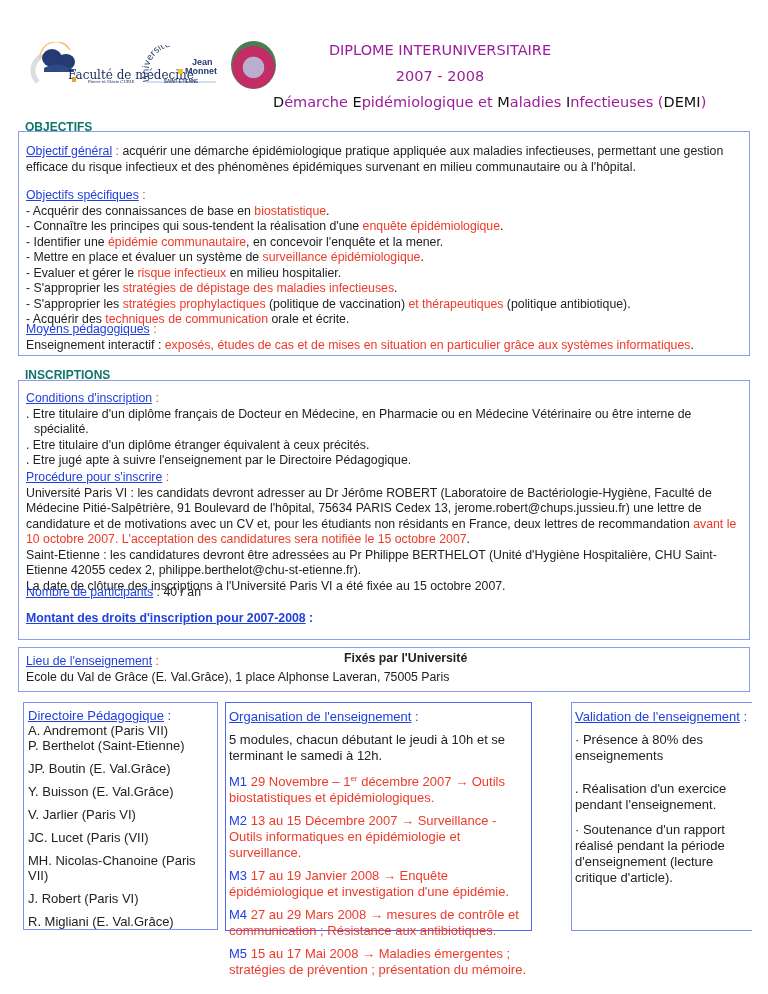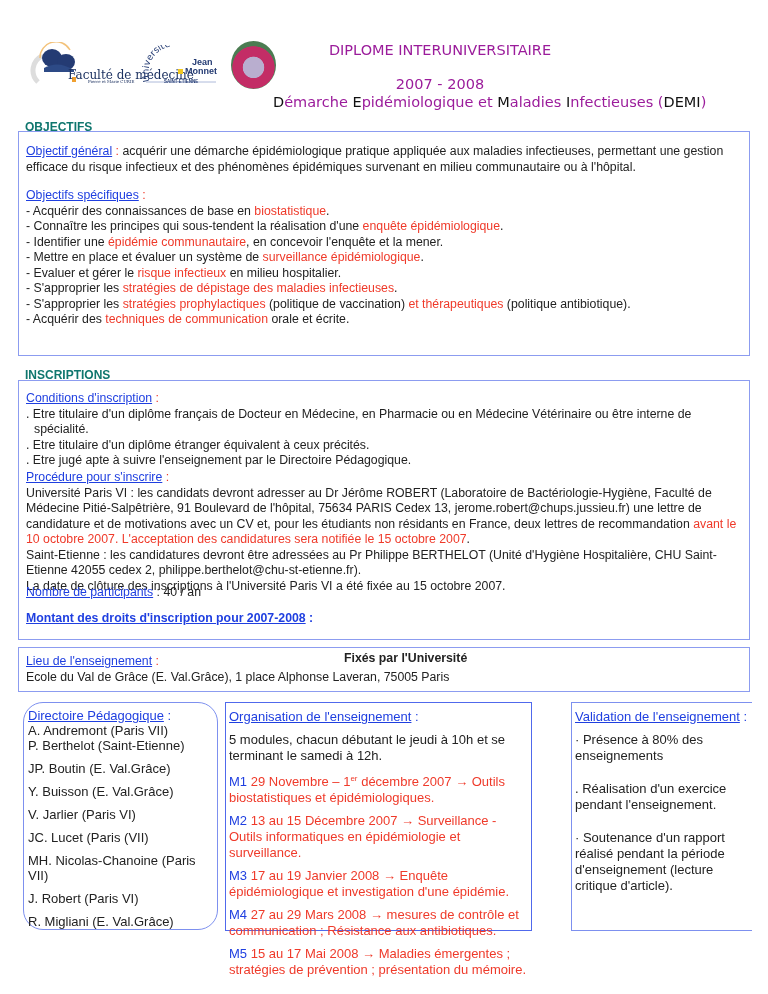--- a/index.html
+++ b/index.html
@@ -52,21 +52,21 @@
   </svg>
   <span class="abs" style="left:50px;top:12px;font-size:9px;font-weight:bold;color:#243b73;">Jean</span>
   <span class="abs" style="left:43px;top:21px;font-size:9px;font-weight:bold;color:#243b73;">Monnet</span>
   <span class="abs" style="left:22px;top:34px;font-size:4.5px;font-weight:bold;color:#243b73;">SAINT-ETIENNE</span>
 </div>
 
 <div class="abs logo3"></div>
 
 <div class="abs title" style="left:280px;top:42px;">
   <div>DIPLOME INTERUNIVERSITAIRE</div>
-  <div style="margin-top:18px;text-align:center;">2007 - 2008</div>
+  <div style="margin-top:10px;text-align:center;">2007 - 2008</div>
 </div>
 
 <div class="abs subtitle" style="left:256px;top:94px;white-space:nowrap;margin-left:17px;" id="subtitle"><b>D</b><span>émarche </span><b>E</b><span>pidémiologique et </span><b>M</b><span>aladies </span><b>I</b><span>nfectieuses (</span><b>DEMI</b><span>)</span></div>
 
 <div class="abs sect" style="left:25px;top:120px;">OBJECTIFS</div>
 
 <div class="box" style="left:18px;top:131px;width:732px;height:225px;">
   <div class="abs sm" style="left:7px;top:12px;width:715px;">
     <span class="lnk">Objectif général</span><span class="red"> : </span><span>acquérir une démarche épidémiologique pratique appliquée aux maladies infectieuses, permettant une gestion efficace du risque infectieux et des phénomènes épidémiques survenant en milieu communautaire ou à l'hôpital.</span>
   </div>
@@ -78,20 +78,24 @@
         <div><span>- Connaître les principes qui sous-tendent la réalisation d'une </span><span class="red">enquête épidémiologique</span><span>.</span></div>
         <div><span>- Identifier une </span><span class="red">épidémie communautaire</span><span>, en concevoir l'enquête et la mener.</span></div>
         <div><span>- Mettre en place et évaluer un système de </span><span class="red">surveillance épidémiologique</span><span>.</span></div>
         <div><span>- Evaluer et gérer le </span><span class="red">risque infectieux</span><span> en milieu hospitalier.</span></div>
         <div><span>- S'approprier les </span><span class="red">stratégies de dépistage des maladies infectieuses</span><span>.</span></div>
         <div><span>- S'approprier les </span><span class="red">stratégies prophylactiques</span><span> (politique de vaccination) </span><span class="red">et thérapeutiques</span><span> (politique antibiotique).</span></div>
         <div><span>- Acquérir des </span><span class="red">techniques de communication</span><span> orale et écrite.</span></div>
       </div>
   </div>
 
+  <div class="abs sm" style="left:7px;top:190px;width:720px;">
+    <div><span class="lnk">Moyens pédagogiques</span><span class="red"> :</span></div>
+    <div><span>Enseignement interactif : </span><span class="red">exposés, études de cas et de mises en situation en particulier grâce aux systèmes informatiques</span><span>.</span></div>
+  </div>
 </div>
 
 <div class="abs sect" style="left:25px;top:368px;">INSCRIPTIONS</div>
 
 <div class="box" style="left:18px;top:380px;width:732px;height:260px;">
   <div class="abs sm" style="left:7px;top:10px;width:718px;">
     <div><span class="lnk">Conditions d'inscription</span><span class="red"> :</span></div>
     <div style="padding-left:8px;text-indent:-8px;">. Etre titulaire d'un diplôme français de Docteur en Médecine, en Pharmacie ou en Médecine Vétérinaire ou être interne de spécialité.</div>
     <div>. Etre titulaire d'un diplôme étranger équivalent à ceux précités.</div>
     <div>. Etre jugé apte à suivre l'enseignement par le Directoire Pédagogique.</div>
@@ -114,21 +118,21 @@
   </div>
 </div>
 
 <div class="box" style="left:18px;top:647px;width:732px;height:45px;">
   <div class="abs sm" style="left:7px;top:6px;width:718px;">
     <div><span class="lnk">Lieu de l'enseignement</span><span class="red"> :</span></div>
     <div>Ecole du Val de Grâce (E. Val.Grâce), 1 place Alphonse Laveran, 75005 Paris</div>
   </div>
 </div>
 
-<div class="box" style="left:23px;top:702px;width:195px;height:228px;border-color:#7d90ef;border-radius:20px;">
+<div class="box" style="left:23px;top:702px;width:195px;height:228px;border-color:#7d90ef;">
   <div class="abs md" style="left:4px;top:6px;width:188px;">
     <div style="line-height:14px;"><span class="lnk">Directoire Pédagogique</span><span class="blue"> :</span></div>
     <div id="directoire-list">
         <div style="margin-top: 0px; line-height: 15px;">A. Andremont (Paris VII)</div>
         <div style="line-height: 15px;">P. Berthelot (Saint-Etienne)</div>
         <div style="margin-top: 8px; line-height: 15px;">JP. Boutin (E. Val.Grâce)</div>
         <div style="margin-top: 8px; line-height: 15px;">Y. Buisson (E. Val.Grâce)</div>
         <div style="margin-top: 8px; line-height: 15px;">V. Jarlier (Paris VI)</div>
         <div style="margin-top: 8px; line-height: 15px;">JC. Lucet (Paris (VII)</div>
         <div style="margin-top: 8px; line-height: 15px;">MH. Nicolas-Chanoine (Paris VII)</div>
@@ -150,15 +154,15 @@
         <div style="margin-top: 7px;"><span class="blue">M5</span> <span class="red">15 au 17 Mai 2008</span> <span class="red">→</span> <span class="red">Maladies émergentes ; stratégies de prévention ; présentation du mémoire.</span></div>
       </div>
   </div>
 </div>
 
 <div class="box" style="left:571px;top:702px;width:181px;height:229px;border-color:#7d90ef;border-right:none;">
   <div class="abs md" style="left:3px;top:6px;width:176px;">
     <div style="white-space:nowrap;"><span class="lnk">Validation de l'enseignement</span><span class="blue"> :</span></div>
     <div style="margin-top:7px;">· Présence à 80% des enseignements</div>
     <div style="margin-top:17px;">. Réalisation d'un exercice pendant l'enseignement.</div>
-    <div style="margin-top:17px;">· Soutenance d'un rapport réalisé pendant la période d'enseignement (lecture critique d'article).</div>
+    <div style="margin-top:9px;">· Soutenance d'un rapport réalisé pendant la période d'enseignement (lecture critique d'article).</div>
   </div>
 </div>
 
 </body></html>

